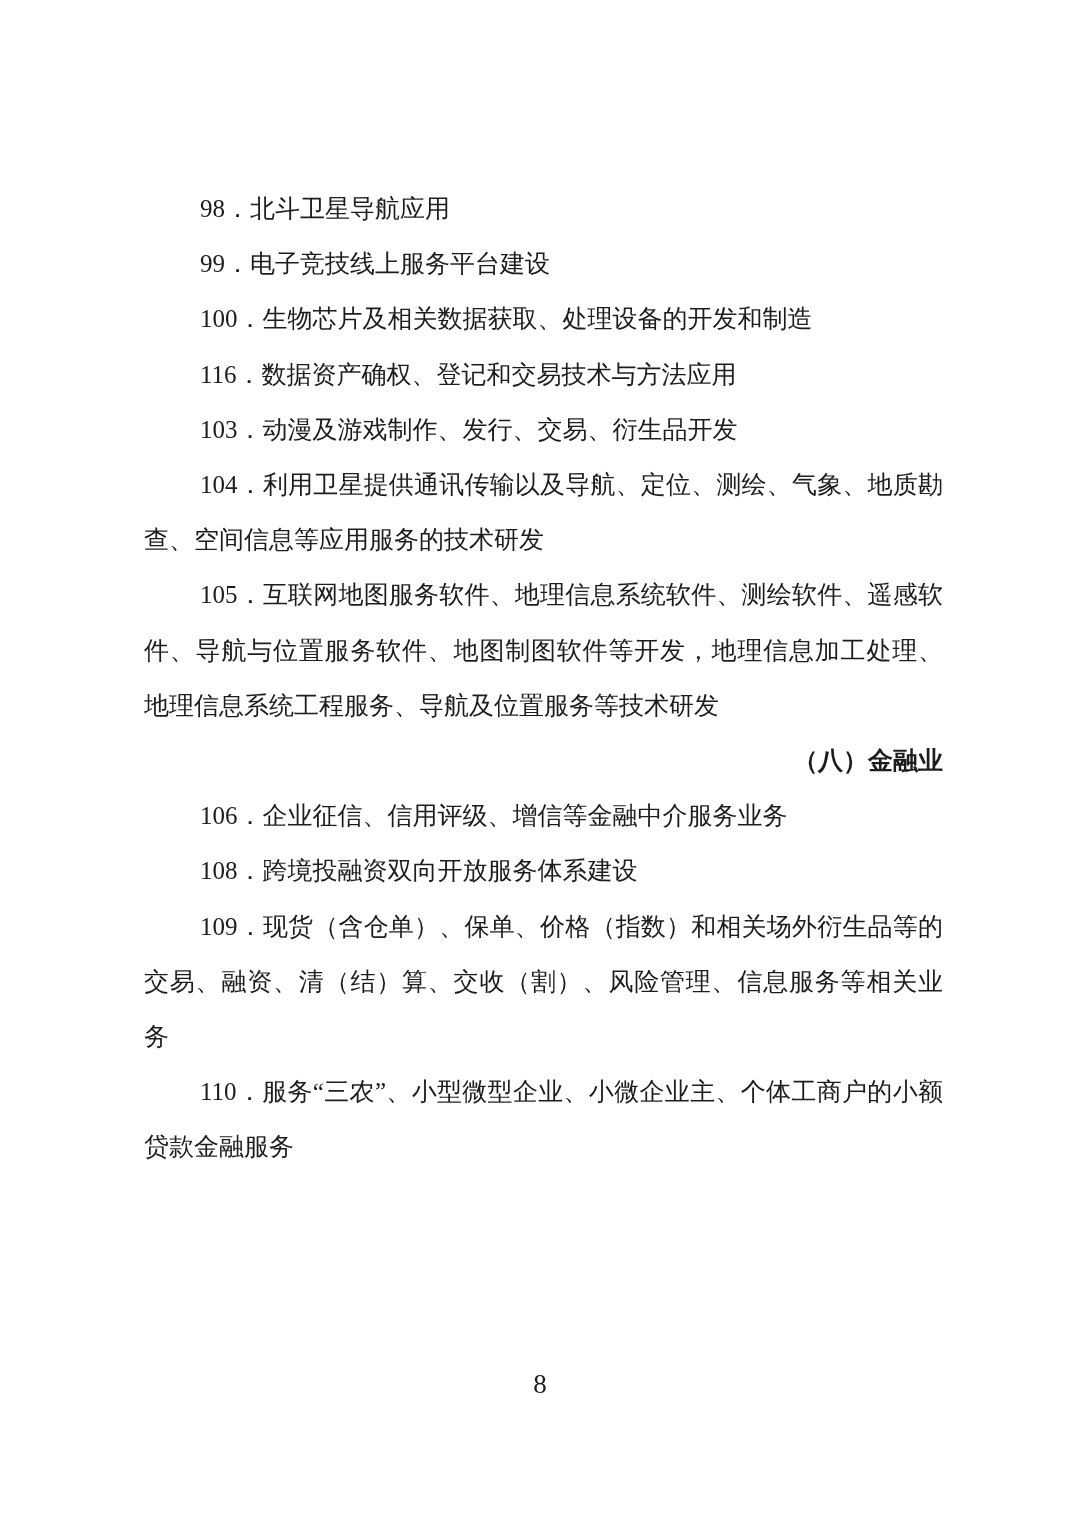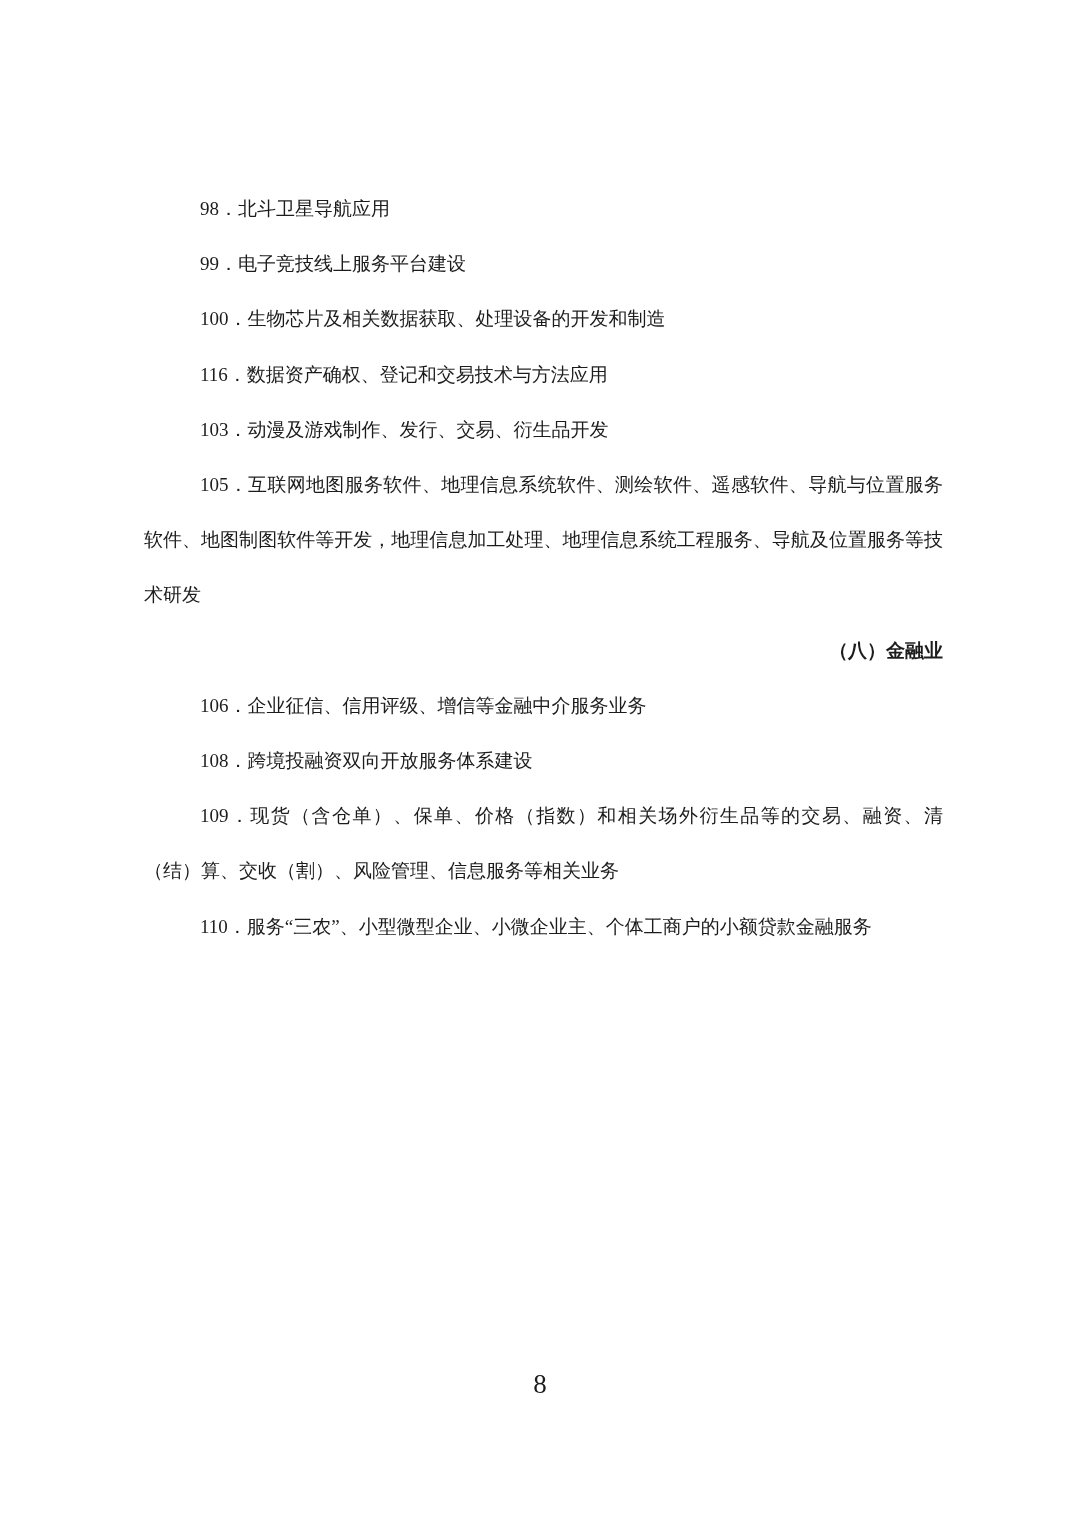--- a/index.html
+++ b/index.html
@@ -17,21 +17,21 @@
     color: #1c1c1c;
   }
   .doc-body {
     position: absolute;
     left: 144px;
     top: 181px;
     width: 799px;
   }
   .doc-body p {
     margin: 0;
-    font-size: 19px;
+    font-size: 25px;
     line-height: 55.2px;
     text-align: justify;
     text-justify: inter-ideograph;
     text-indent: 56px;
     word-break: break-all;
   }
   .doc-body p.heading {
     font-weight: bold;
     text-align: right;
   }
@@ -49,20 +49,21 @@
 </head>
 <body>
 
 <div class="page">
   <div class="doc-body" id="doc-body">
       <p class="item">98．北斗卫星导航应用</p>
       <p class="item">99．电子竞技线上服务平台建设</p>
       <p class="item">100．生物芯片及相关数据获取、处理设备的开发和制造</p>
       <p class="item">116．数据资产确权、登记和交易技术与方法应用</p>
       <p class="item">103．动漫及游戏制作、发行、交易、衍生品开发</p>
+      <p class="item">104．利用卫星提供通讯传输以及导航、定位、测绘、气象、地质勘查、空间信息等应用服务的技术研发</p>
       <p class="item">105．互联网地图服务软件、地理信息系统软件、测绘软件、遥感软件、导航与位置服务软件、地图制图软件等开发，地理信息加工处理、地理信息系统工程服务、导航及位置服务等技术研发</p>
       <p class="heading">（八）金融业</p>
       <p class="item">106．企业征信、信用评级、增信等金融中介服务业务</p>
       <p class="item">108．跨境投融资双向开放服务体系建设</p>
       <p class="item">109．现货（含仓单）、保单、价格（指数）和相关场外衍生品等的交易、融资、清（结）算、交收（割）、风险管理、信息服务等相关业务</p>
       <p class="item">110．服务“三农”、小型微型企业、小微企业主、个体工商户的小额贷款金融服务</p>
     </div>
   <div class="page-number">8</div>
 </div>
 

